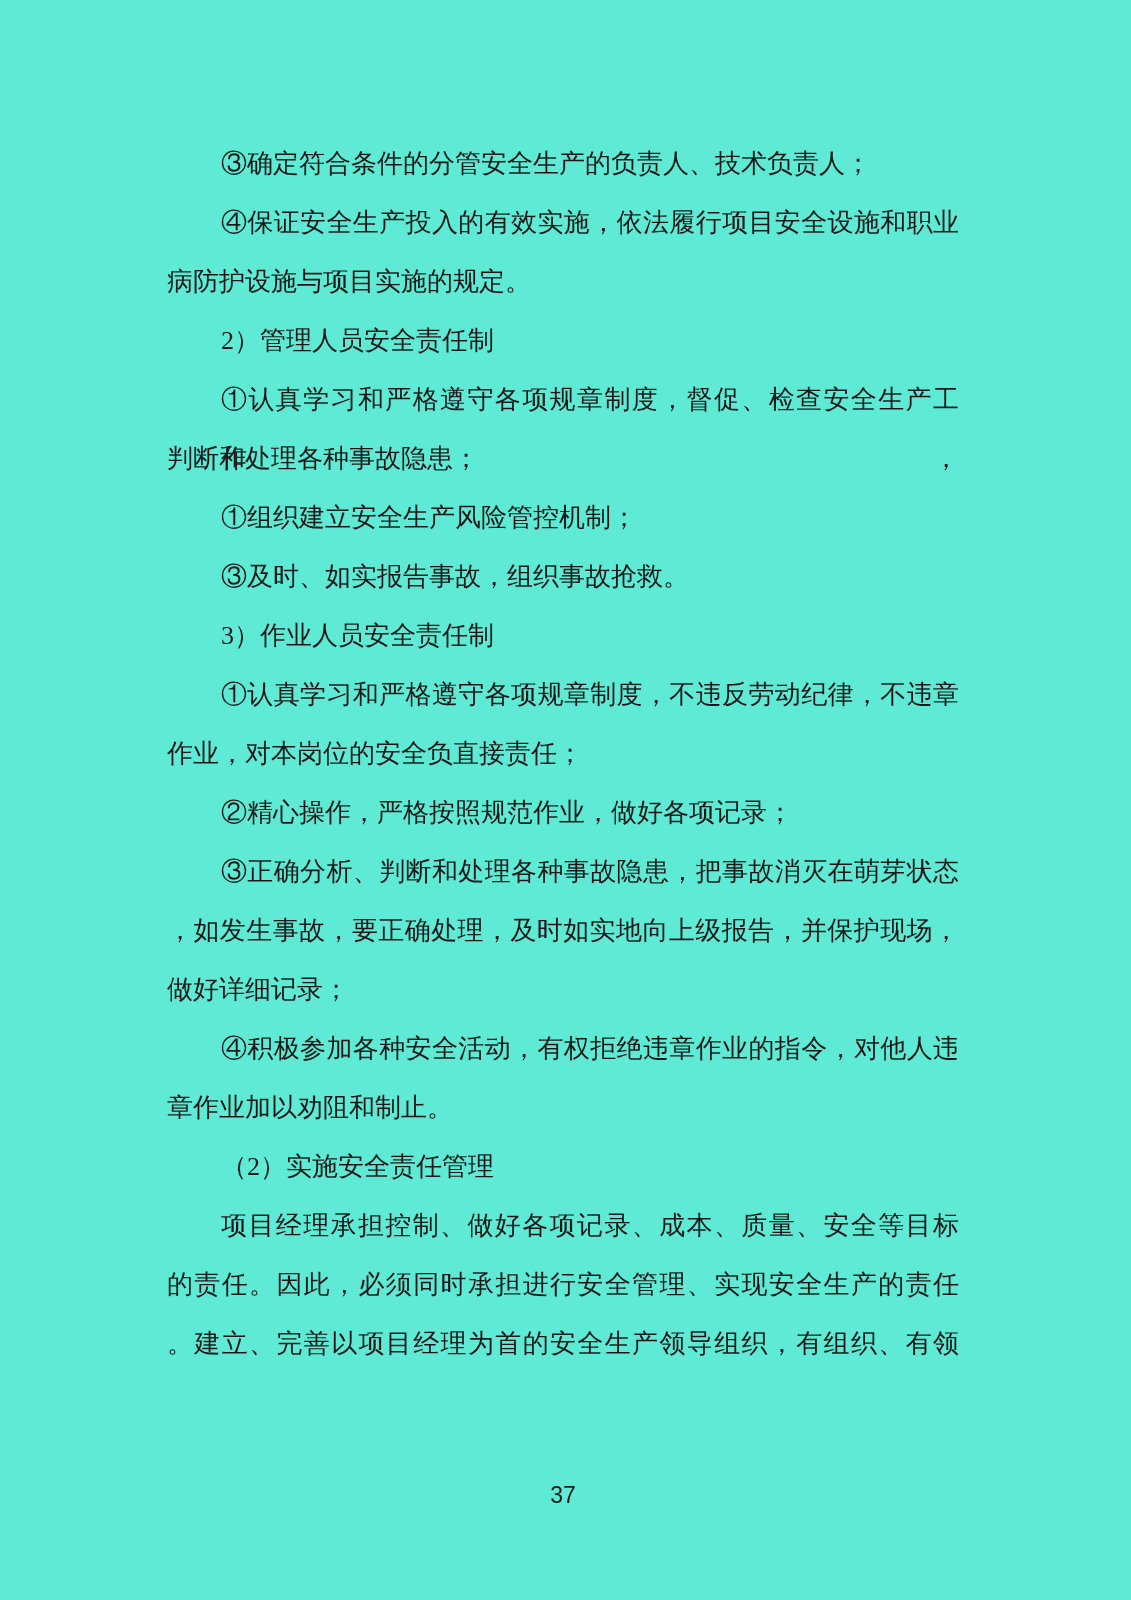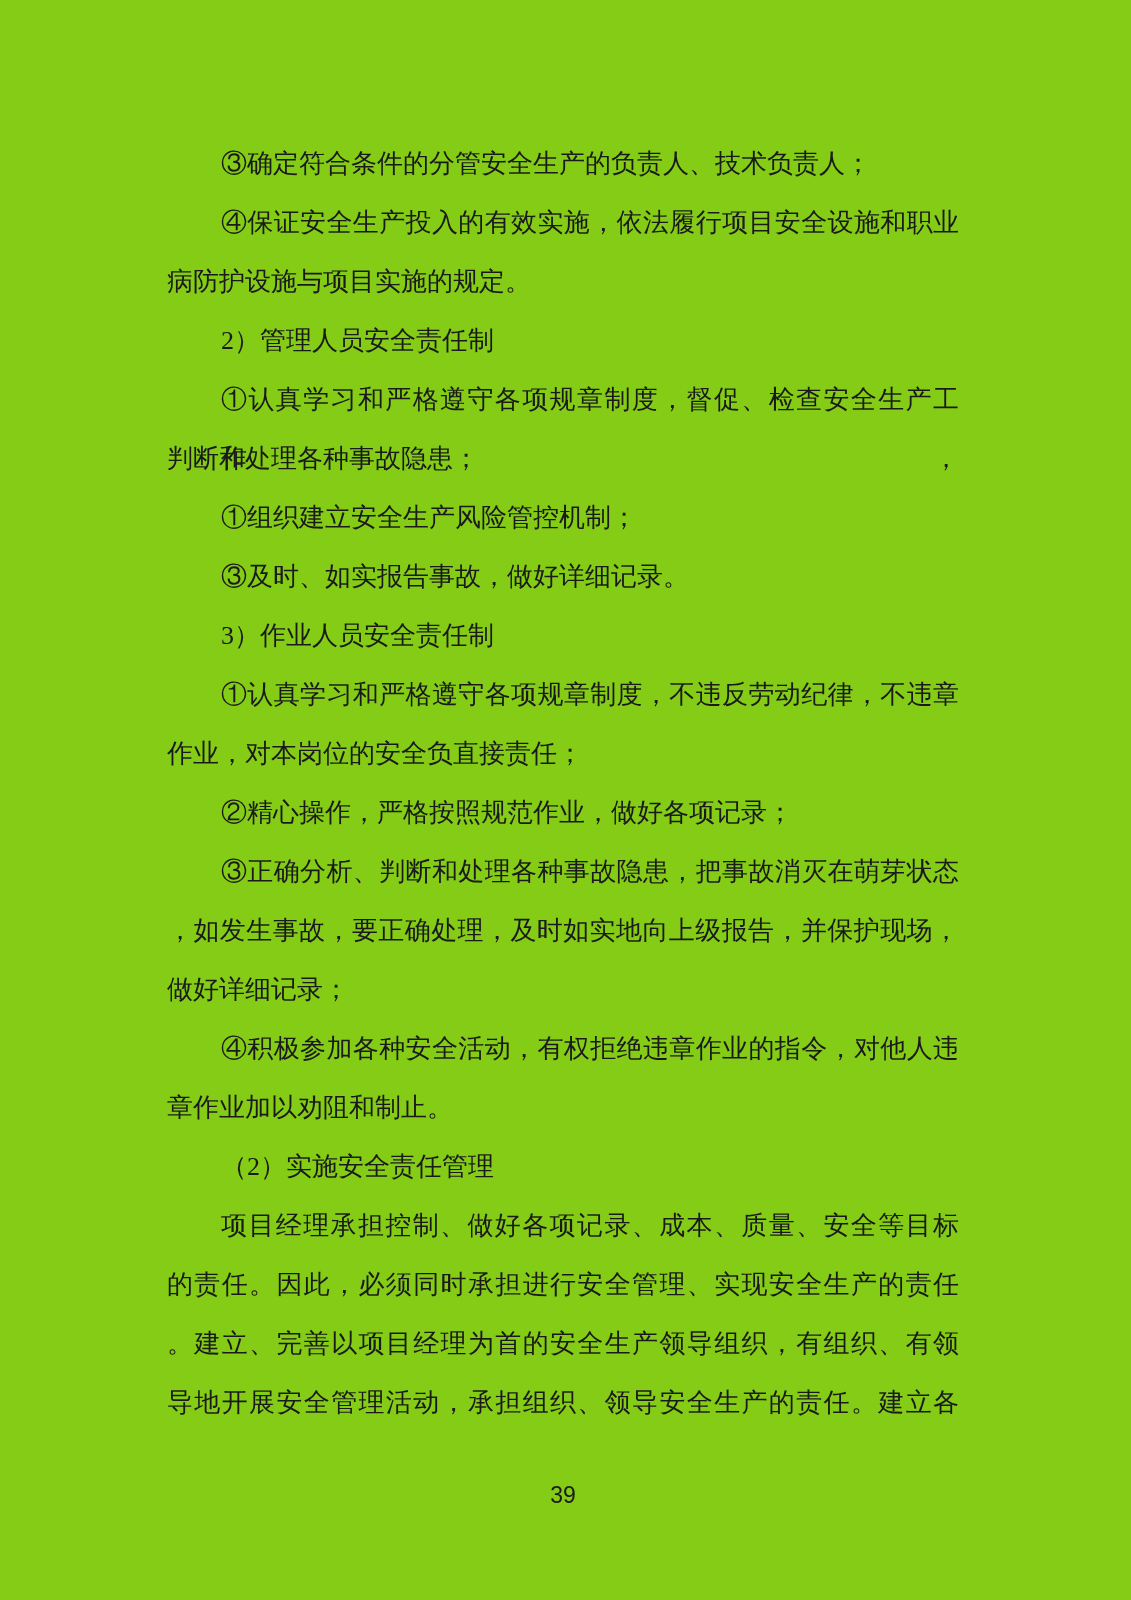--- a/index.html
+++ b/index.html
@@ -4,21 +4,21 @@
 <style>
   html, body {
     margin: 0;
     padding: 0;
     background: #ffffff;
   }
   .page {
     position: relative;
     width: 1131px;
     height: 1600px;
-    background: #84cc16;
+    background: #5eead4;
     color: #1a1a1a;
     font-family: "Liberation Serif", "DejaVu Serif", serif;
     overflow: hidden;
   }
   .content {
     position: absolute;
     left: 167px;
     top: 134px;
     width: 792px;
   }
@@ -69,21 +69,21 @@
         <div class="line indent">2）管理人员安全责任制</div>
       </div>
       <div class="paragraph">
         <div class="line j indent">①认真学习和严格遵守各项规章制度，督促、检查安全生产工作，</div>
         <div class="line">判断和处理各种事故隐患；</div>
       </div>
       <div class="paragraph">
         <div class="line indent">①组织建立安全生产风险管控机制；</div>
       </div>
       <div class="paragraph">
-        <div class="line indent">③及时、如实报告事故，做好详细记录。</div>
+        <div class="line indent">③及时、如实报告事故，组织事故抢救。</div>
       </div>
       <div class="paragraph">
         <div class="line indent">3）作业人员安全责任制</div>
       </div>
       <div class="paragraph">
         <div class="line j indent">①认真学习和严格遵守各项规章制度，不违反劳动纪律，不违章</div>
         <div class="line">作业，对本岗位的安全负直接责任；</div>
       </div>
       <div class="paragraph">
         <div class="line indent">②精心操作，严格按照规范作业，做好各项记录；</div>
@@ -97,17 +97,16 @@
         <div class="line j indent">④积极参加各种安全活动，有权拒绝违章作业的指令，对他人违</div>
         <div class="line">章作业加以劝阻和制止。</div>
       </div>
       <div class="paragraph">
         <div class="line indent">（2）实施安全责任管理</div>
       </div>
       <div class="paragraph">
         <div class="line j indent">项目经理承担控制、做好各项记录、成本、质量、安全等目标</div>
         <div class="line j">的责任。因此，必须同时承担进行安全管理、实现安全生产的责任</div>
         <div class="line j">。建立、完善以项目经理为首的安全生产领导组织，有组织、有领</div>
-        <div class="line j">导地开展安全管理活动，承担组织、领导安全生产的责任。建立各</div>
       </div>
     </div>
-  <div class="pagenum">39</div>
+  <div class="pagenum">37</div>
 </div>
 
 </body></html>

